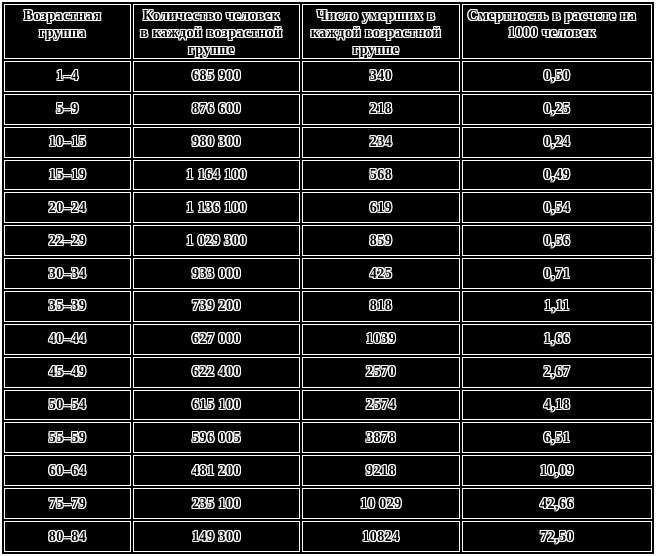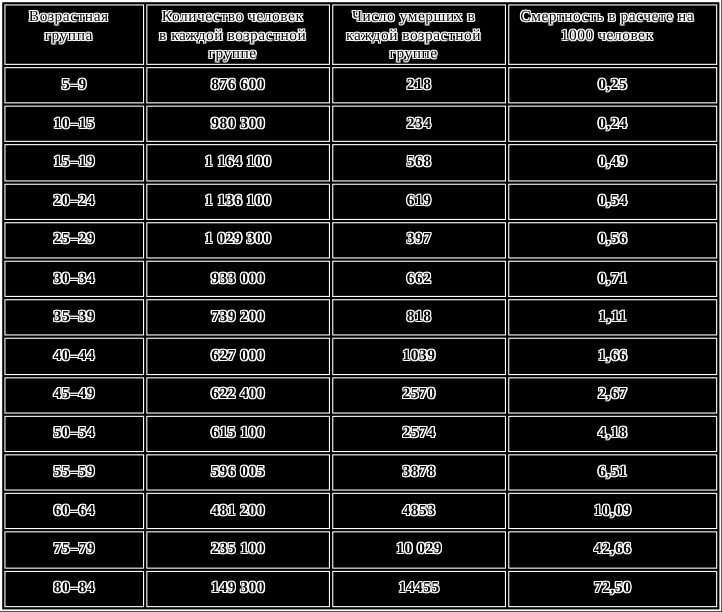--- a/index.html
+++ b/index.html
@@ -41,21 +41,21 @@
     font-weight: bold;
     font-size: 14px;
     letter-spacing: 0.5px;
   }
   th {
     height: 52px;
     vertical-align: top;
     padding: 2px 12px 0 2px;
     white-space: pre-line;
     line-height: 17px;
-    font-weight: normal;
+    font-weight: bold;
   }
   td {
     vertical-align: middle;
     padding: 0;
     white-space: nowrap;
     height: 22px;
   }
   col.c1 { width: 127px; }
   col.c2 { width: 167px; }
   col.c3 { width: 158px; }
@@ -81,20 +81,26 @@
 группе</th>
         <th>Число умерших в
 каждой возрастной
 группе</th>
         <th>Смертность в расчете на
 1000 человек</th>
       </tr>
     </thead>
     <tbody id="table-body">
         <tr>
+          <td>1–4</td>
+          <td>685 900</td>
+          <td>340</td>
+          <td>0,50</td>
+        </tr>
+        <tr>
           <td>5–9</td>
           <td>876 600</td>
           <td>218</td>
           <td>0,25</td>
         </tr>
         <tr>
           <td>10–15</td>
           <td>980 300</td>
           <td>234</td>
           <td>0,24</td>
@@ -105,29 +111,29 @@
           <td>568</td>
           <td>0,49</td>
         </tr>
         <tr>
           <td>20–24</td>
           <td>1 136 100</td>
           <td>619</td>
           <td>0,54</td>
         </tr>
         <tr>
-          <td>25–29</td>
+          <td>22–29</td>
           <td>1 029 300</td>
-          <td>397</td>
+          <td>859</td>
           <td>0,56</td>
         </tr>
         <tr>
           <td>30–34</td>
           <td>933 000</td>
-          <td>662</td>
+          <td>425</td>
           <td>0,71</td>
         </tr>
         <tr>
           <td>35–39</td>
           <td>739 200</td>
           <td>818</td>
           <td>1,11</td>
         </tr>
         <tr>
           <td>40–44</td>
@@ -149,30 +155,30 @@
         </tr>
         <tr>
           <td>55–59</td>
           <td>596 005</td>
           <td>3878</td>
           <td>6,51</td>
         </tr>
         <tr>
           <td>60–64</td>
           <td>481 200</td>
-          <td>4853</td>
+          <td>9218</td>
           <td>10,09</td>
         </tr>
         <tr>
           <td>75–79</td>
           <td>235 100</td>
           <td>10 029</td>
           <td>42,66</td>
         </tr>
         <tr>
           <td>80–84</td>
           <td>149 300</td>
-          <td>14455</td>
+          <td>10824</td>
           <td>72,50</td>
         </tr>
       </tbody>
   </table>
 </div>
 
 </body></html>

